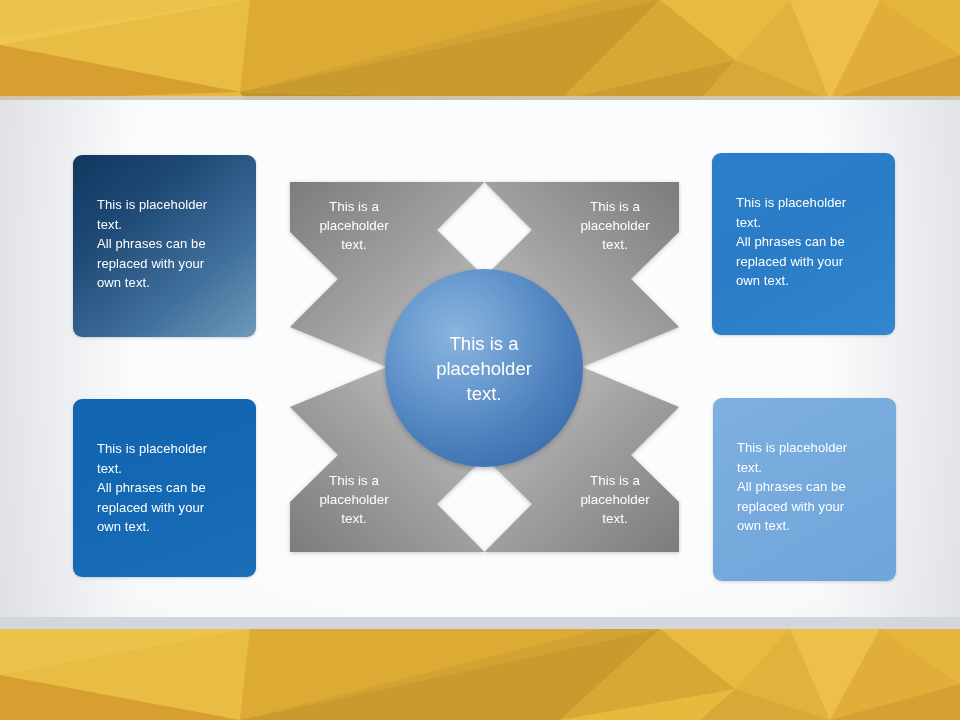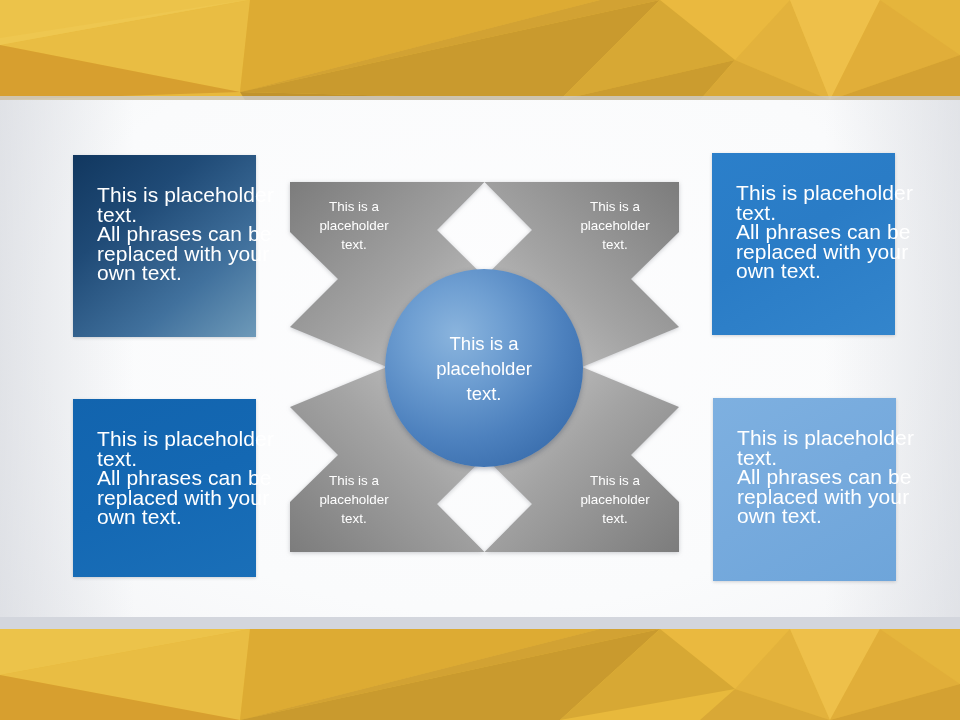--- a/index.html
+++ b/index.html
@@ -51,26 +51,27 @@
     background:
       linear-gradient(to right, rgba(205,208,215,0.55) 0%, rgba(205,208,215,0) 14%,
         rgba(205,208,215,0) 86%, rgba(205,208,215,0.5) 100%);
     pointer-events: none;
   }
 
   
   .text-box {
     position: absolute;
     box-sizing: border-box;
-    padding: 30px 22px 14px 24px;
+    padding: 40px 22px 14px 24px;
     color: #ffffff;
-    font-size: 21px;
+    font-size: 13px;
     line-height: 19.6px;
     letter-spacing: 0.1px;
     box-shadow: 0 1px 3px rgba(60,64,75,0.22);
+    border-radius: 9px;
   }
   .text-box .line { display: block; white-space: nowrap; }
 
   #box-top-left {
     left: 73px; top: 155px; width: 183px; height: 182px;
     background: linear-gradient(135deg, #14406f 0%, #2a5party 0%, #274f7c 38%, #4b7aa2 78%, #638fb4 100%);
     background: linear-gradient(140deg, #11375f 0%, #1f4a76 32%, #41719d 70%, #6e9ab9 100%);
   }
   #box-top-right {
     left: 712px; top: 153px; width: 183px; height: 182px;

